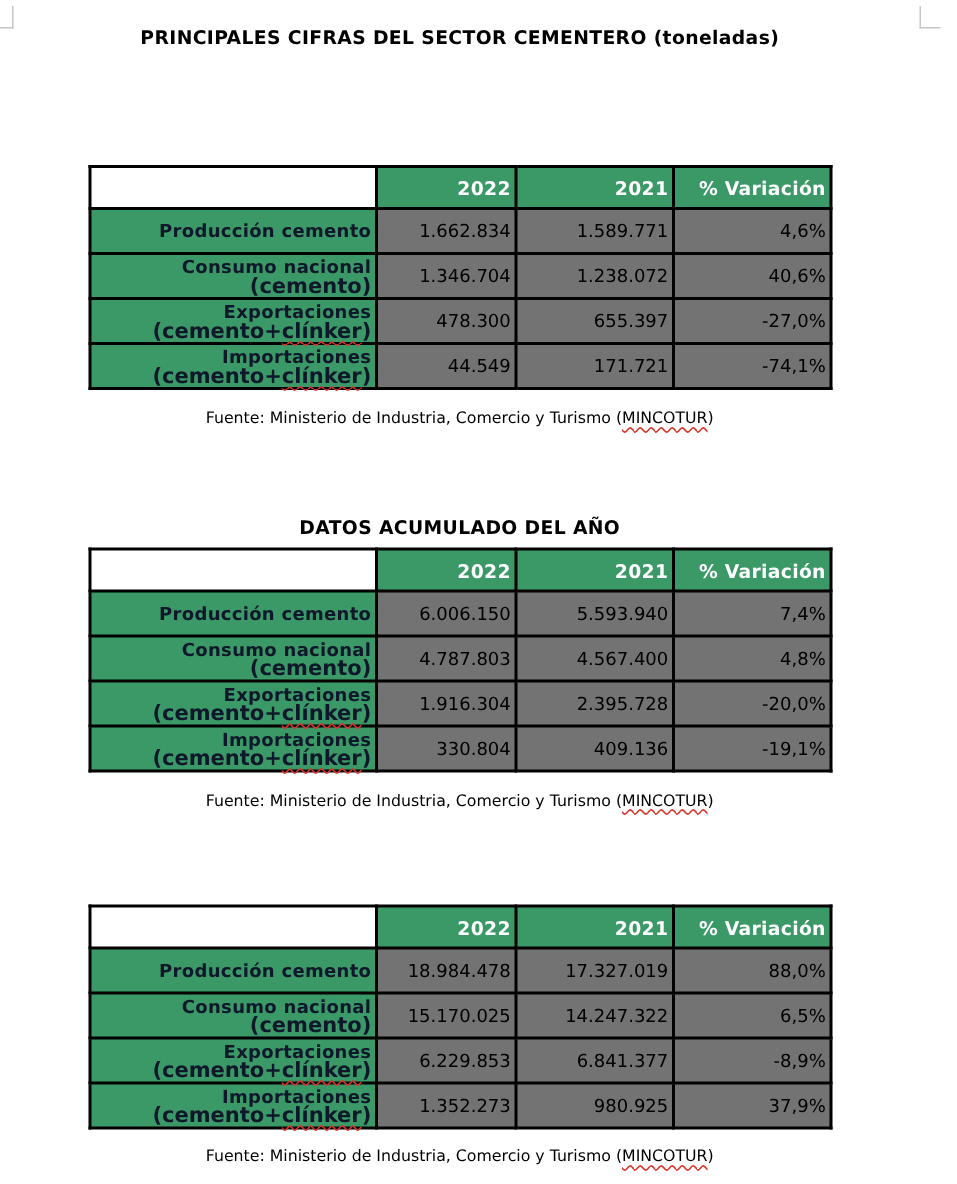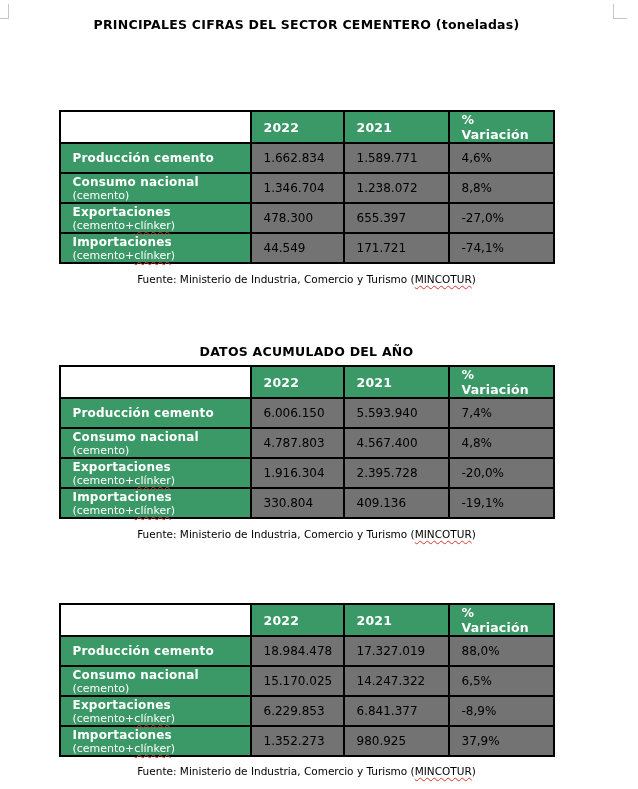--- a/index.html
+++ b/index.html
@@ -54,47 +54,47 @@
     border-collapse: collapse;
     table-layout: fixed;
   }
   col.col-label { width: 191px; }
   col.col-y1    { width: 93px; }
   col.col-y2    { width: 105px; }
   col.col-var   { width: 105px; }
 
   table.data th, table.data td {
     border: 2px solid #000;
-    text-align: left;
+    text-align: right;
     vertical-align: middle;
-    padding: 0 12px;
+    padding: 0 2px;
   }
   table.data thead tr { height: 28px; }
   table.data tbody tr { height: 30px; }
 
   th.blank {
     background: #fff;
     border-top: 1px solid #bfbfbf;
     border-left: 1px solid #bfbfbf;
   }
   th.gh {
     background: var(--header_green, #3A9966);
     color: #fff;
     font-size: 12.5px;
     font-weight: bold;
     letter-spacing: 0.2px;
   }
   th.rh {
     background: var(--header_green, #3A9966);
-    color: #ffffff;
+    color: #0f172a;
     font-weight: bold;
     padding: 0 4px;
   }
   .rh-main { font-size: 12px; line-height: 14px; font-weight: bold; letter-spacing: 0.2px; }
-  .rh-sub  { font-size: 11px; line-height: 13px; font-weight: normal; }
+  .rh-sub  { font-size: 14px; line-height: 13px; font-weight: bold; }
   td.val   { background: #737373; font-size: 12px; color: #000; }
 
   .fuente {
     margin: 0;
     text-align: center;
     font-size: 10.5px;
     line-height: 13px;
     color: #000;
   }
   .spell {
@@ -142,21 +142,21 @@
           <td class="val">1.589.771</td>
           <td class="val">4,6%</td>
         </tr>
         <tr>
           <th class="rh">
             <div class="rh-main">Consumo nacional</div>
             <div class="rh-sub"><span>(cemento)</span><span class="spell"></span><span></span></div>
           </th>
           <td class="val">1.346.704</td>
           <td class="val">1.238.072</td>
-          <td class="val">8,8%</td>
+          <td class="val">40,6%</td>
         </tr>
         <tr>
           <th class="rh">
             <div class="rh-main">Exportaciones</div>
             <div class="rh-sub"><span>(cemento+</span><span class="spell">clínker</span><span>)</span></div>
           </th>
           <td class="val">478.300</td>
           <td class="val">655.397</td>
           <td class="val">-27,0%</td>
         </tr>

